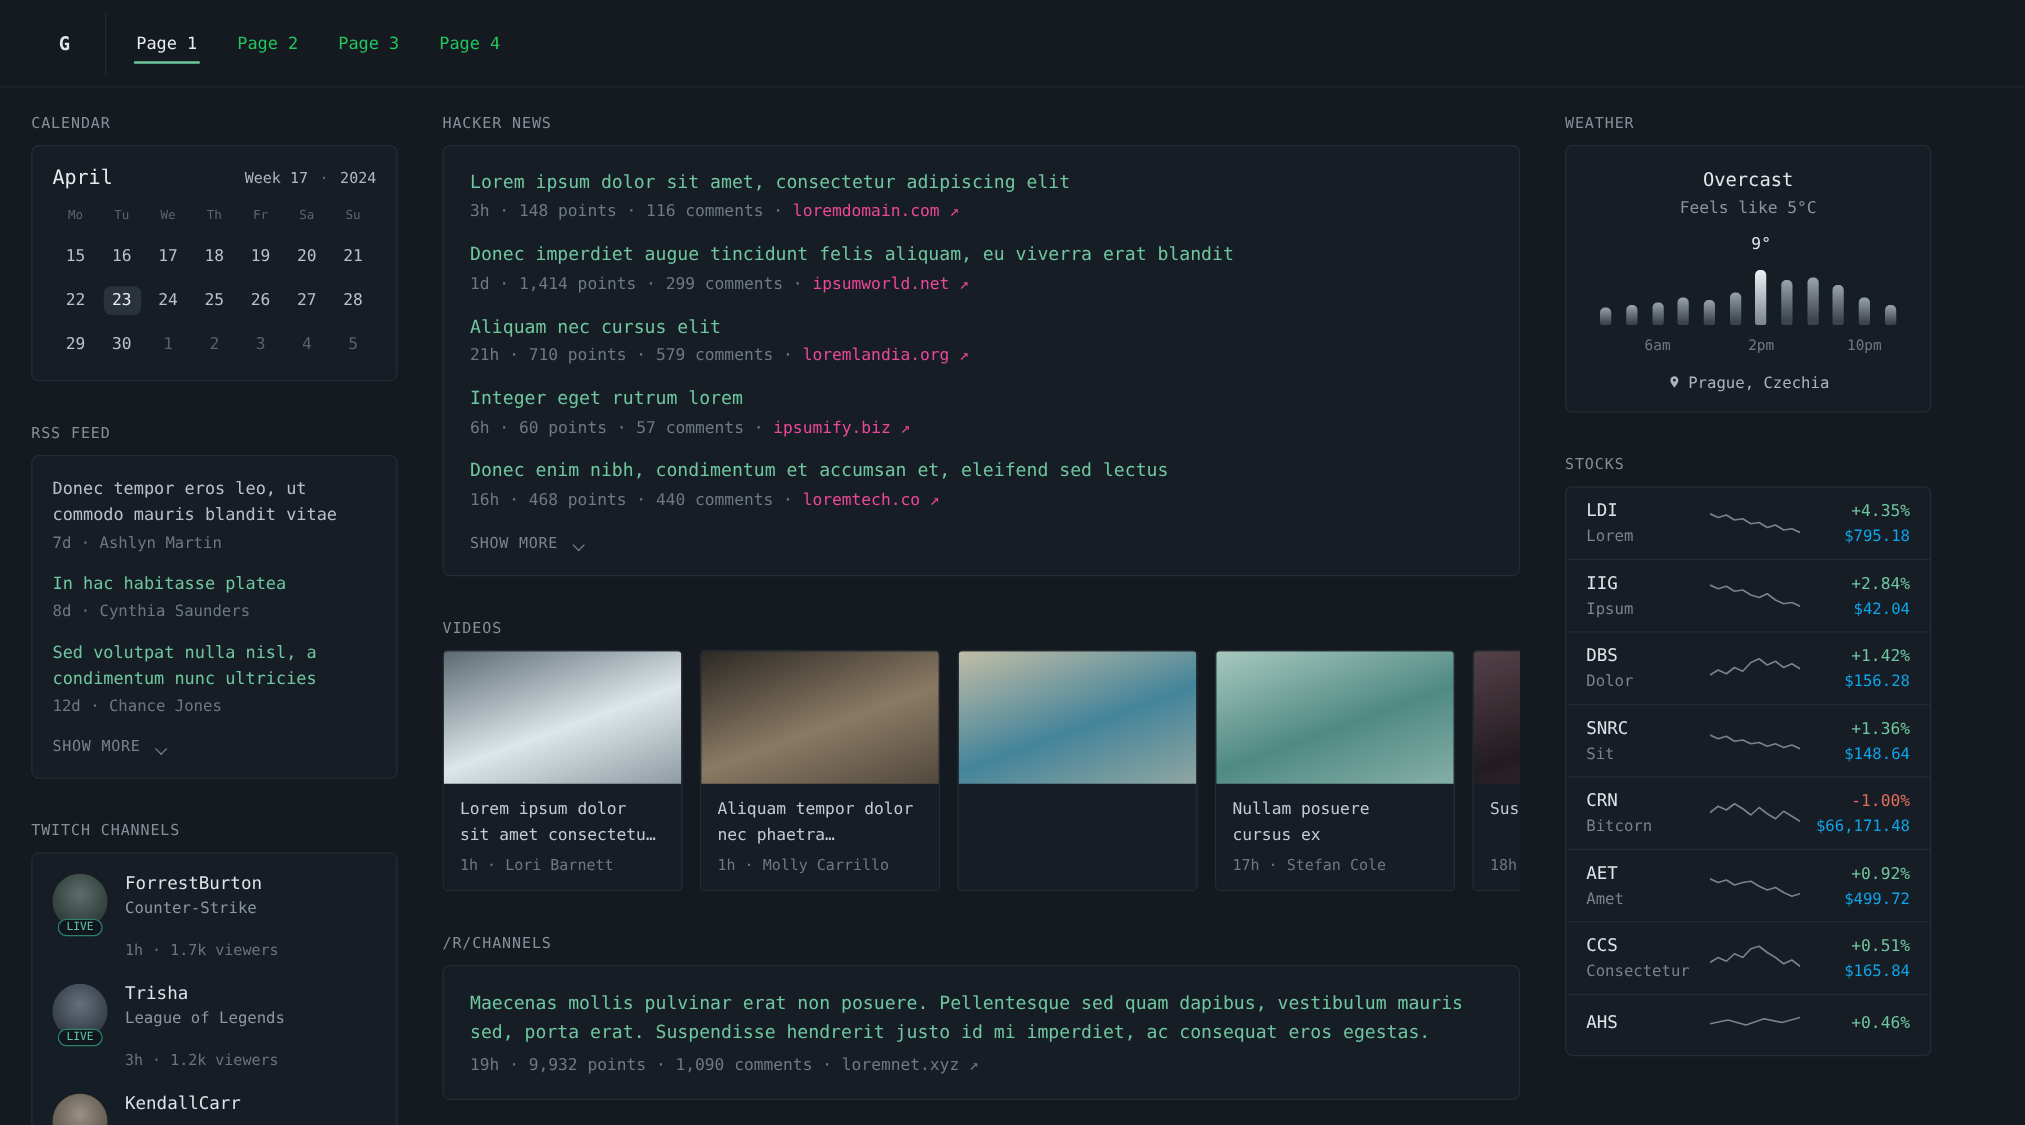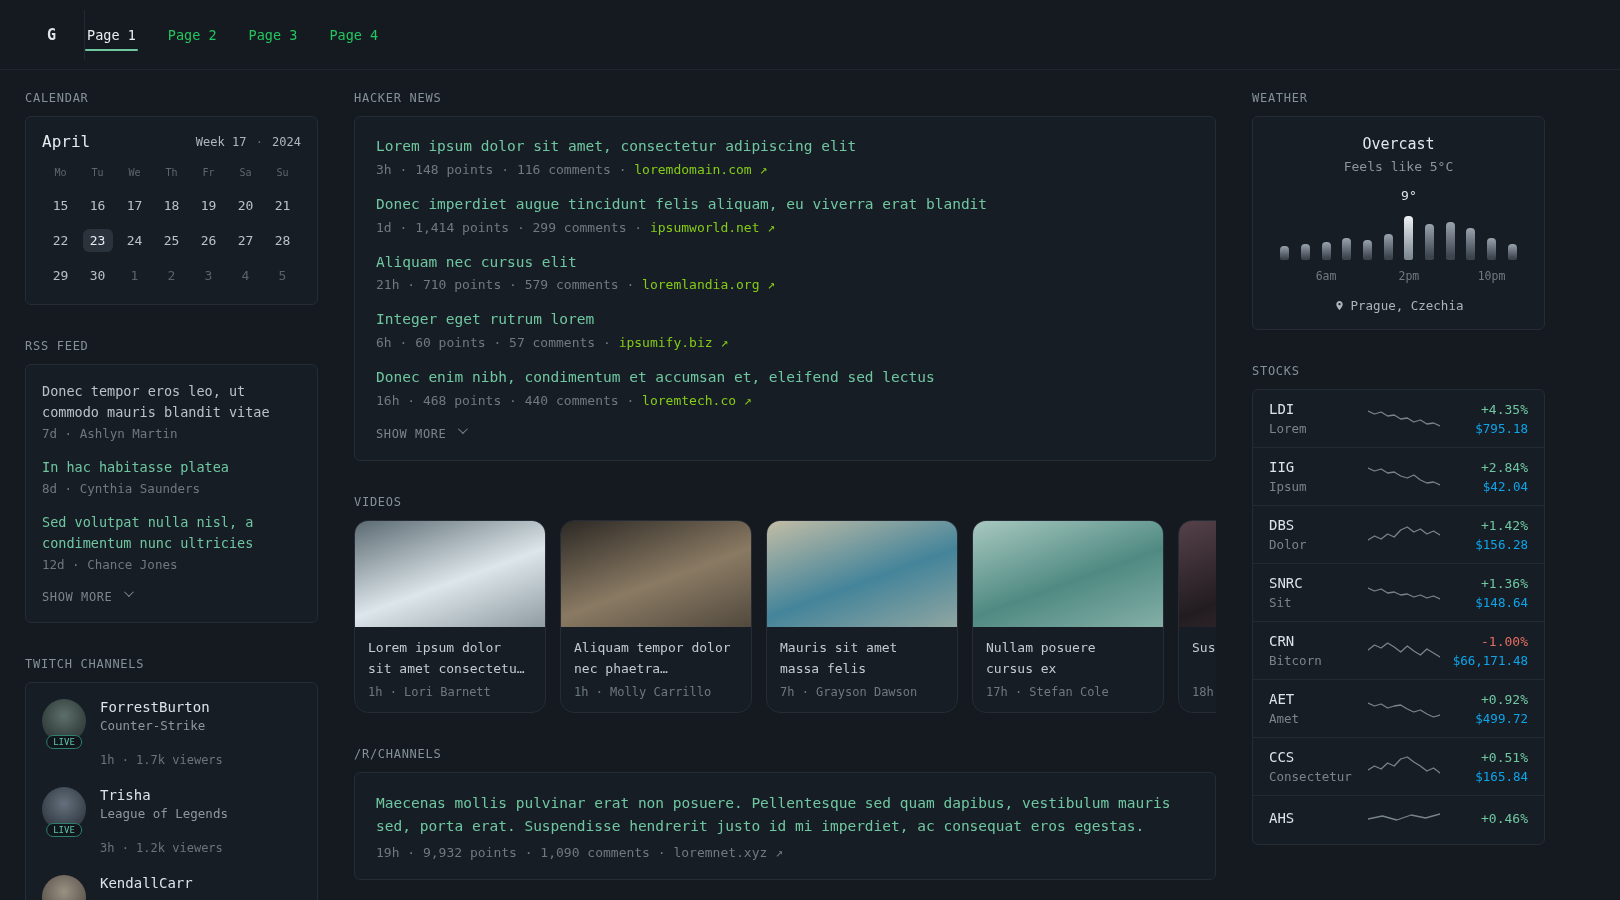--- a/index.html
+++ b/index.html
@@ -1,20 +1,20 @@
 <!DOCTYPE html>
 <html style="--accent: #6fc7a0; --negative: #e26d5f; --live: #5ec6a8;"><head>
 <meta charset="utf-8">
 <style>
   *{box-sizing:border-box;margin:0;padding:0}
   html,body{width:1620px;height:900px;overflow:hidden;background:#141a20;color:#d4dade;
     font-family:"DejaVu Sans Mono","Liberation Mono",monospace;font-size:13px;-webkit-font-smoothing:antialiased}
   .topbar{height:70px;border-bottom:1px solid #20262e;display:flex;align-items:center;padding:0 25px}
   .logo{font-size:15px;font-weight:bold;color:#dfe5ea;padding:16px 28px 16px 22px;border-right:1px solid #222932}
-  .tabs{display:flex;gap:28px;height:70px;align-items:center}
+  .tabs{display:flex;gap:28px;margin-left:22px;height:70px;align-items:center}
   .tab{background:none;border:none;font:inherit;font-size:13.5px;color:#22c55e;cursor:pointer;position:relative;padding:10px 2px}
   .tab.active{color:#e9edf1}
   .tab.active::after{content:"";position:absolute;left:0;right:0;bottom:2px;height:2px;border-radius:2px;background:var(--accent)}
   .content{display:flex;gap:36px;padding:21px 75px 0 25px;align-items:flex-start}
   .col-left,.col-right{width:293px;flex:0 0 293px}
   .col-mid{flex:1 1 auto;min-width:0}
   .widget{margin-bottom:34px}
   .sec{font-size:12px;font-weight:normal;color:#859098;letter-spacing:.06em;margin-bottom:11px}
   .card{background:#171d25;border:1px solid #252c35;border-radius:6px}
   
@@ -27,46 +27,46 @@
   .dh{font-size:10px;color:#5d666f}
   .dn{font-size:13px;color:#b9c1c9;width:30px;text-align:center;padding:4px 0;border-radius:6px}
   .dn.cur{background:#2a323c;color:#e9edf1}
   .dn.dim{color:#59626c}
   
   .rss{padding:16px}
   .feed-item{margin-bottom:16px}
   .feed-title{font-size:13.5px;line-height:1.55;color:var(--accent)}
   .feed-item.read .feed-title{color:#bac2c9}
   .feed-meta{font-size:12.5px;color:#6e7881;margin-top:3px}
-  .show-more{display:flex;align-items:flex-start;gap:12px;background:none;border:none;font:inherit;
+  .show-more{display:flex;align-items:flex-end;gap:12px;background:none;border:none;font:inherit;
     font-size:12px;color:#7a848d;letter-spacing:.05em;cursor:pointer;padding:2px 0;margin-top:4px}
   .chev{width:7px;height:7px;border-right:1.5px solid #7a848d;border-bottom:1.5px solid #7a848d;
     transform:rotate(45deg) translateY(-2px)}
   
   .twitch{padding:16px}
   .chan{display:flex;gap:14px;margin-bottom:20px}
   .chan:last-child{margin-bottom:0}
   .av-wrap{position:relative;flex:0 0 44px;height:44px}
   .avatar{width:44px;height:44px;border-radius:50%;background:radial-gradient(circle at 50% 38%,var(--a1),var(--a2))}
   .live-badge{display:none;position:absolute;left:50%;transform:translateX(-50%);bottom:-6px;
     font-size:9px;color:var(--live);background:#10161c;border:1px solid #2e7f6d;border-radius:8px;padding:1px 6px}
   .live-badge.on{display:inline-block}
   .chan-name{font-size:14px;color:#dde3e8}
   .chan-game{font-size:12.5px;color:#8d97a0;margin-top:3px}
   .chan-meta{font-size:12px;color:#6b747d;margin-top:20px}
   
   .hn{padding:19px 21px 9px}
   .hn-item{margin-bottom:17px}
   .hn-title{font-size:14.5px;line-height:1.5;color:var(--accent)}
   .hn-meta{font-size:13px;color:#6f7981;margin-top:4px}
-  .hn-meta .src{color:#84cc16}
+  .hn-meta .src{color:#ec4899}
   .hn .show-more{margin:2px 0 8px}
   
   .video-row{display:flex;gap:14px;overflow:hidden}
-  .video-card{flex:0 0 192px;background:#171d25;border:1px solid #252c35;border-radius:14px;overflow:hidden}
+  .video-card{flex:0 0 192px;background:#171d25;border:1px solid #252c35;border-radius:4px;overflow:hidden}
   .thumb{height:106px;background:linear-gradient(160deg,var(--t1) 0%,var(--t2) 55%,var(--t1) 130%)}
   .v-body{padding:11px 13px 13px}
   .v-title{font-size:13px;line-height:1.6;color:#c3cbd2;display:-webkit-box;-webkit-line-clamp:2;-webkit-box-orient:vertical;overflow:hidden;height:42px}
   .v-meta{font-size:12px;color:#6e7881;margin-top:5px;white-space:nowrap;overflow:hidden}
   .sub{padding:19px 21px}
   .sub-title{font-size:14.5px;line-height:1.62;color:var(--accent)}
   .sub-meta{font-size:13px;color:#6f7981;margin-top:6px}
   
   .weather{padding:18px 16px 16px;text-align:center}
   .w-cond{font-size:15px;color:#e2e8ec}
@@ -299,24 +299,20 @@
           <article class="video-card">
             <div class="thumb" style="--t1: #2c2925; --t2: #8a7a63;"></div>
             <div class="v-body">
               <div class="v-title">Aliquam tempor dolor nec phaetra…</div>
               <div class="v-meta">1h · Molly Carrillo</div>
             </div>
           </article>
 
           <article class="video-card">
             <div class="thumb" style="--t1: #c2bda6; --t2: #44849a;"></div>
-            <div class="v-body">
-              <div class="v-title">Mauris sit amet massa felis</div>
-              <div class="v-meta">7h · Grayson Dawson</div>
-            </div>
           </article>
 
           <article class="video-card">
             <div class="thumb" style="--t1: #a8c8bf; --t2: #4f8a82;"></div>
             <div class="v-body">
               <div class="v-title">Nullam posuere cursus ex</div>
               <div class="v-meta">17h · Stefan Cole</div>
             </div>
           </article>
 

